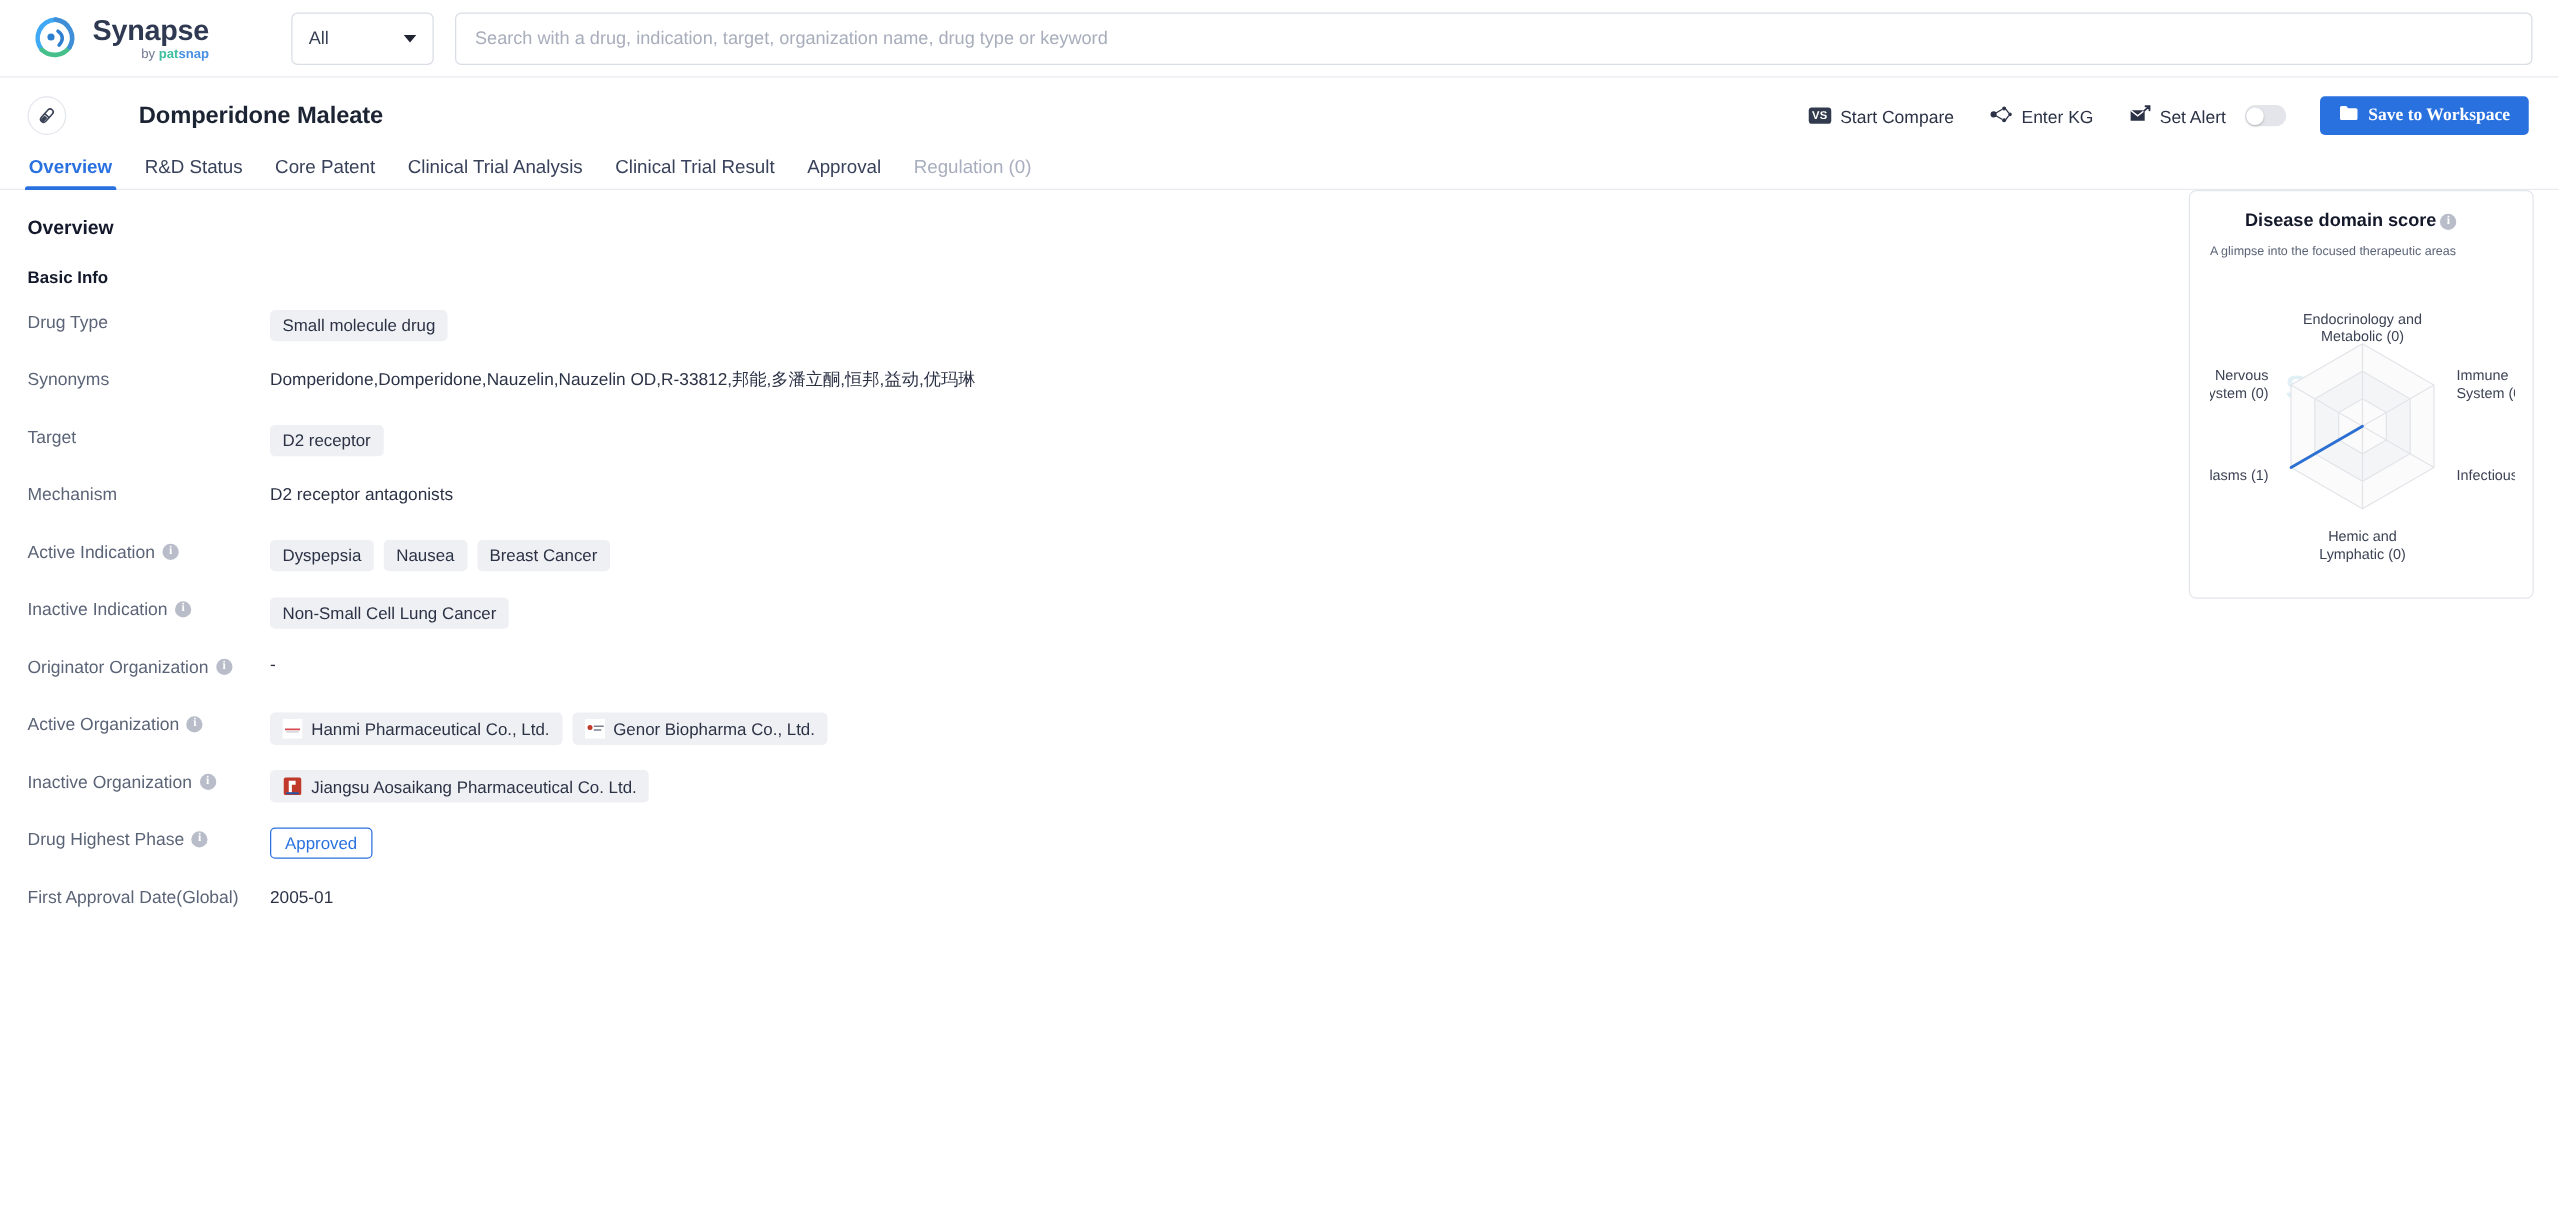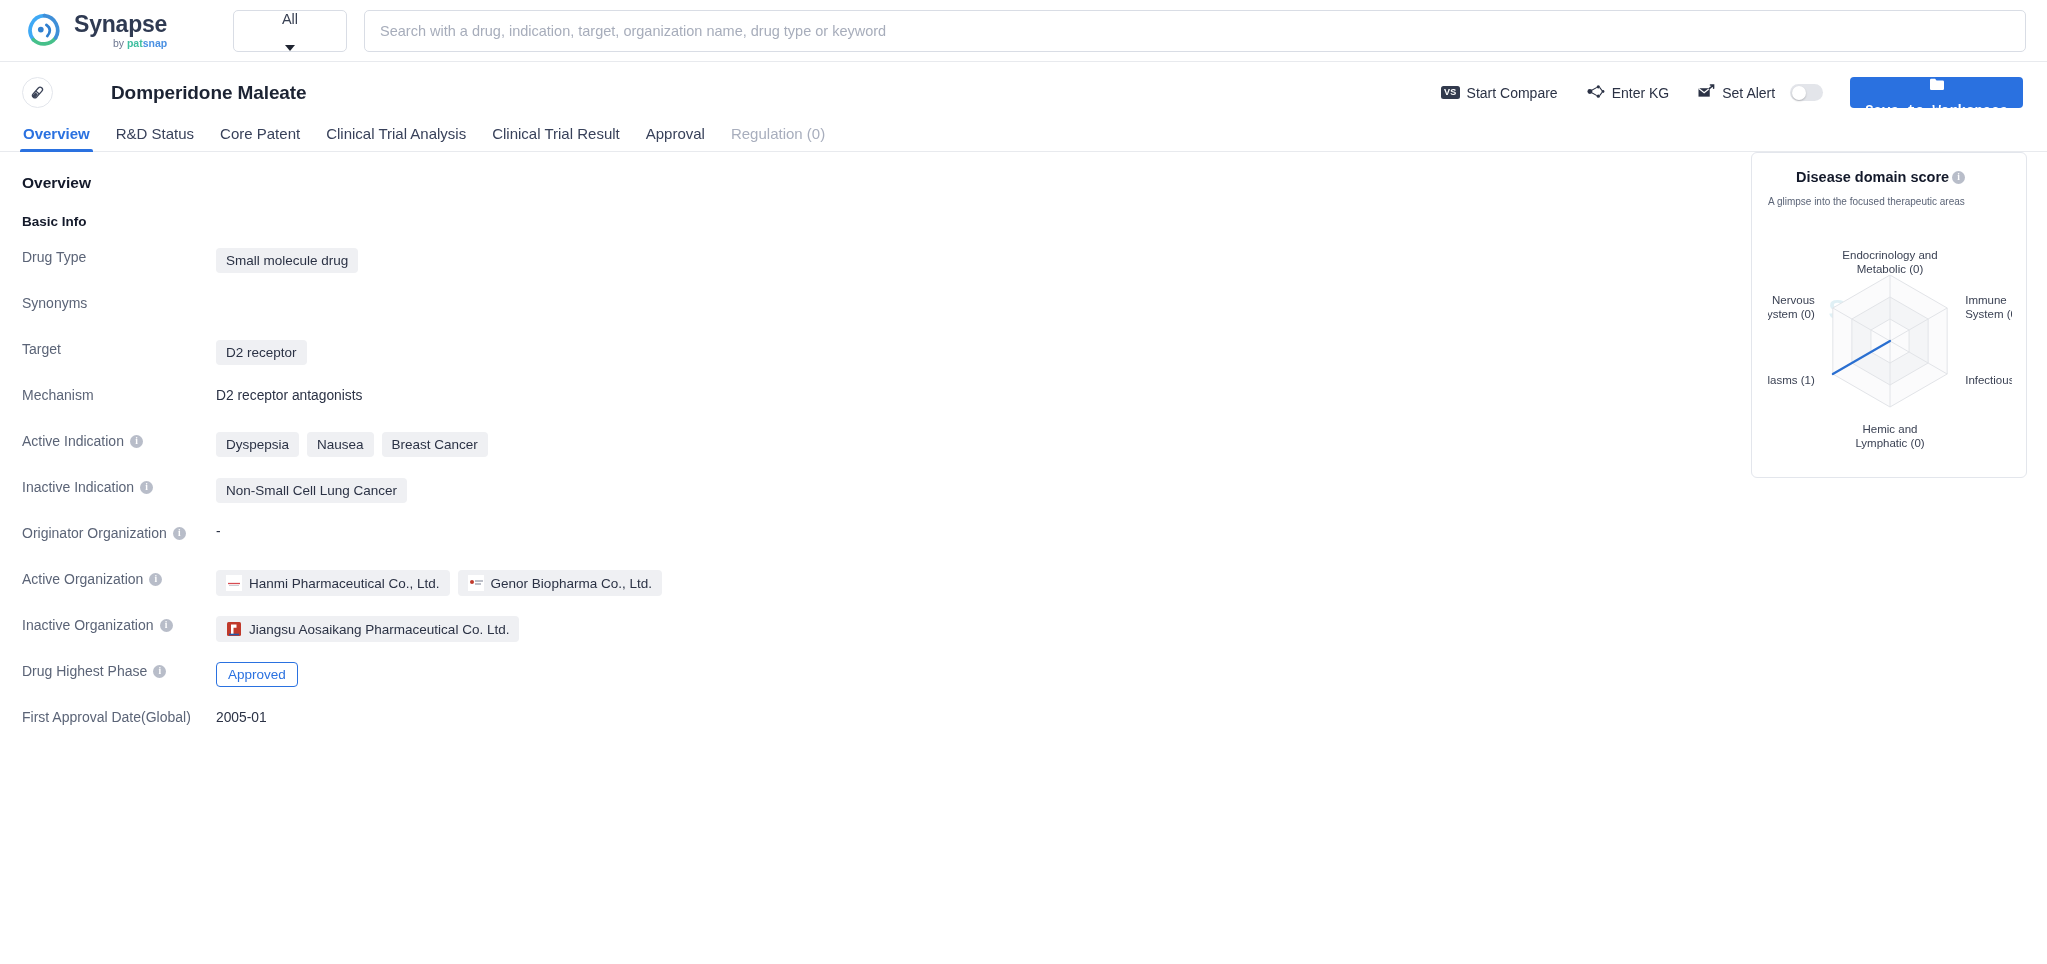--- a/index.html
+++ b/index.html
@@ -34,21 +34,20 @@
   .logo-sub .by { color: #6d7791; font-weight: 400; }
   .logo-sub .ps { color: #3fbfa0; }
   .logo-sub .ps2 { color: #4a90e2; }
 
   .scope-select {
     width: 114px; height: 42px; margin-left: 27px;
     border: 1px solid #d9dde5; border-radius: 5px;
     display: flex; align-items: center; justify-content: space-between;
     padding: 0 13px; font-size: 14.5px; color: #384053; background: #fff;
     cursor: pointer;
-    flex-direction: column;
   }
   .caret {
     width: 0; height: 0;
     border-left: 5.5px solid transparent;
     border-right: 5.5px solid transparent;
     border-top: 6.5px solid #1f2430;
   }
   .searchbox {
     flex: 1; height: 42px; margin-left: 17px; margin-right: 21px;
     border: 1px solid #d9dde5; border-radius: 5px;
@@ -96,21 +95,21 @@
   }
   .toggle::after {
     content: ""; position: absolute; left: 1.5px; top: 1.5px;
     width: 14px; height: 14px; border-radius: 50%; background: #fff;
     box-shadow: 0 1px 2px rgba(0,0,0,.22);
   }
   .save-btn {
     margin-left: 27px; background: #2a71e0; color: #fff;
     height: 31px; border-radius: 4px; display: flex; align-items: center;
     gap: 8px; padding: 0 15px; font-size: 14px; font-weight: 600;
-    cursor: pointer; border: 0; font-family: Liberation Mono, monospace; flex-direction: column;
+    cursor: pointer; border: 0; font-family: Liberation Serif, serif;
   }
 
   
   .tabs {
     display: flex; align-items: flex-end; gap: 0;
     padding: 0 0 0 10px;
     border-bottom: 1px solid #e8eaee;
     height: 38px;
   }
   .tab {
@@ -269,20 +268,23 @@
         <div class="row-label">
           <span>Drug Type</span>
         </div>
         <div class="row-val">
           <span class="chip">Small molecule drug</span>
         </div>
       </div>
       <div class="row">
         <div class="row-label">
           <span>Synonyms</span>
+        </div>
+        <div class="row-val">
+          <span class="plain">Domperidone,Domperidone,Nauzelin,Nauzelin OD,R-33812,邦能,多潘立酮,恒邦,益动,优玛琳</span>
         </div>
       </div>
       <div class="row">
         <div class="row-label">
           <span>Target</span>
         </div>
         <div class="row-val">
           <span class="chip">D2 receptor</span>
         </div>
       </div>

